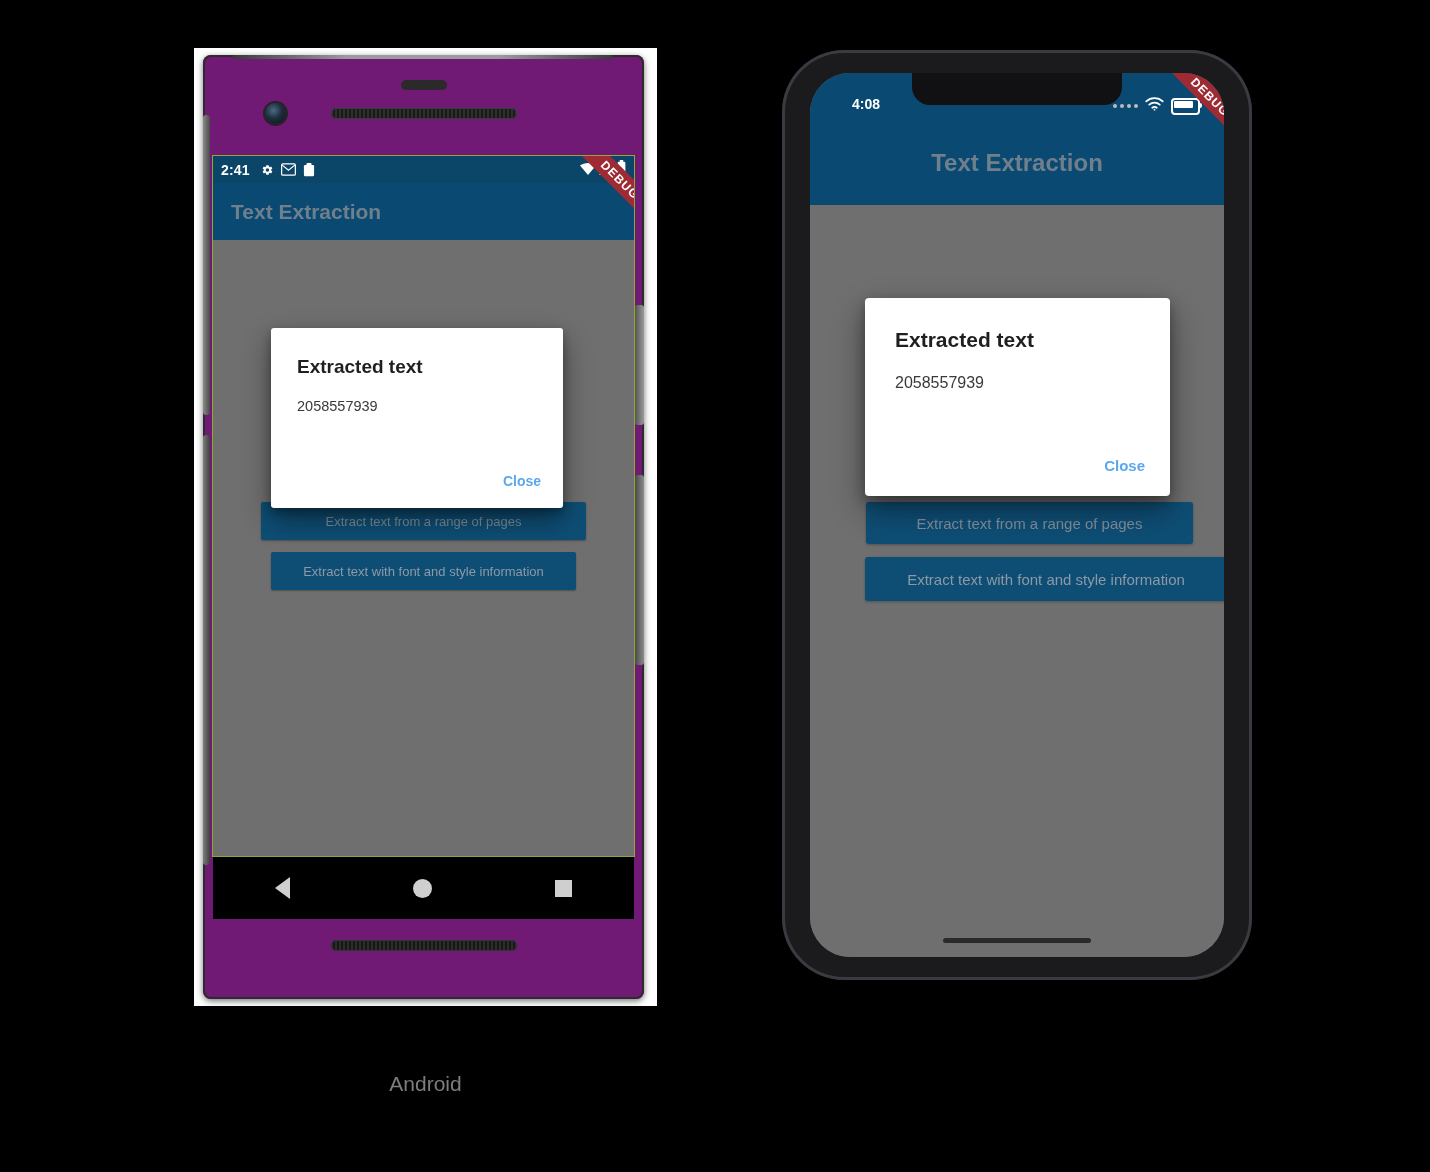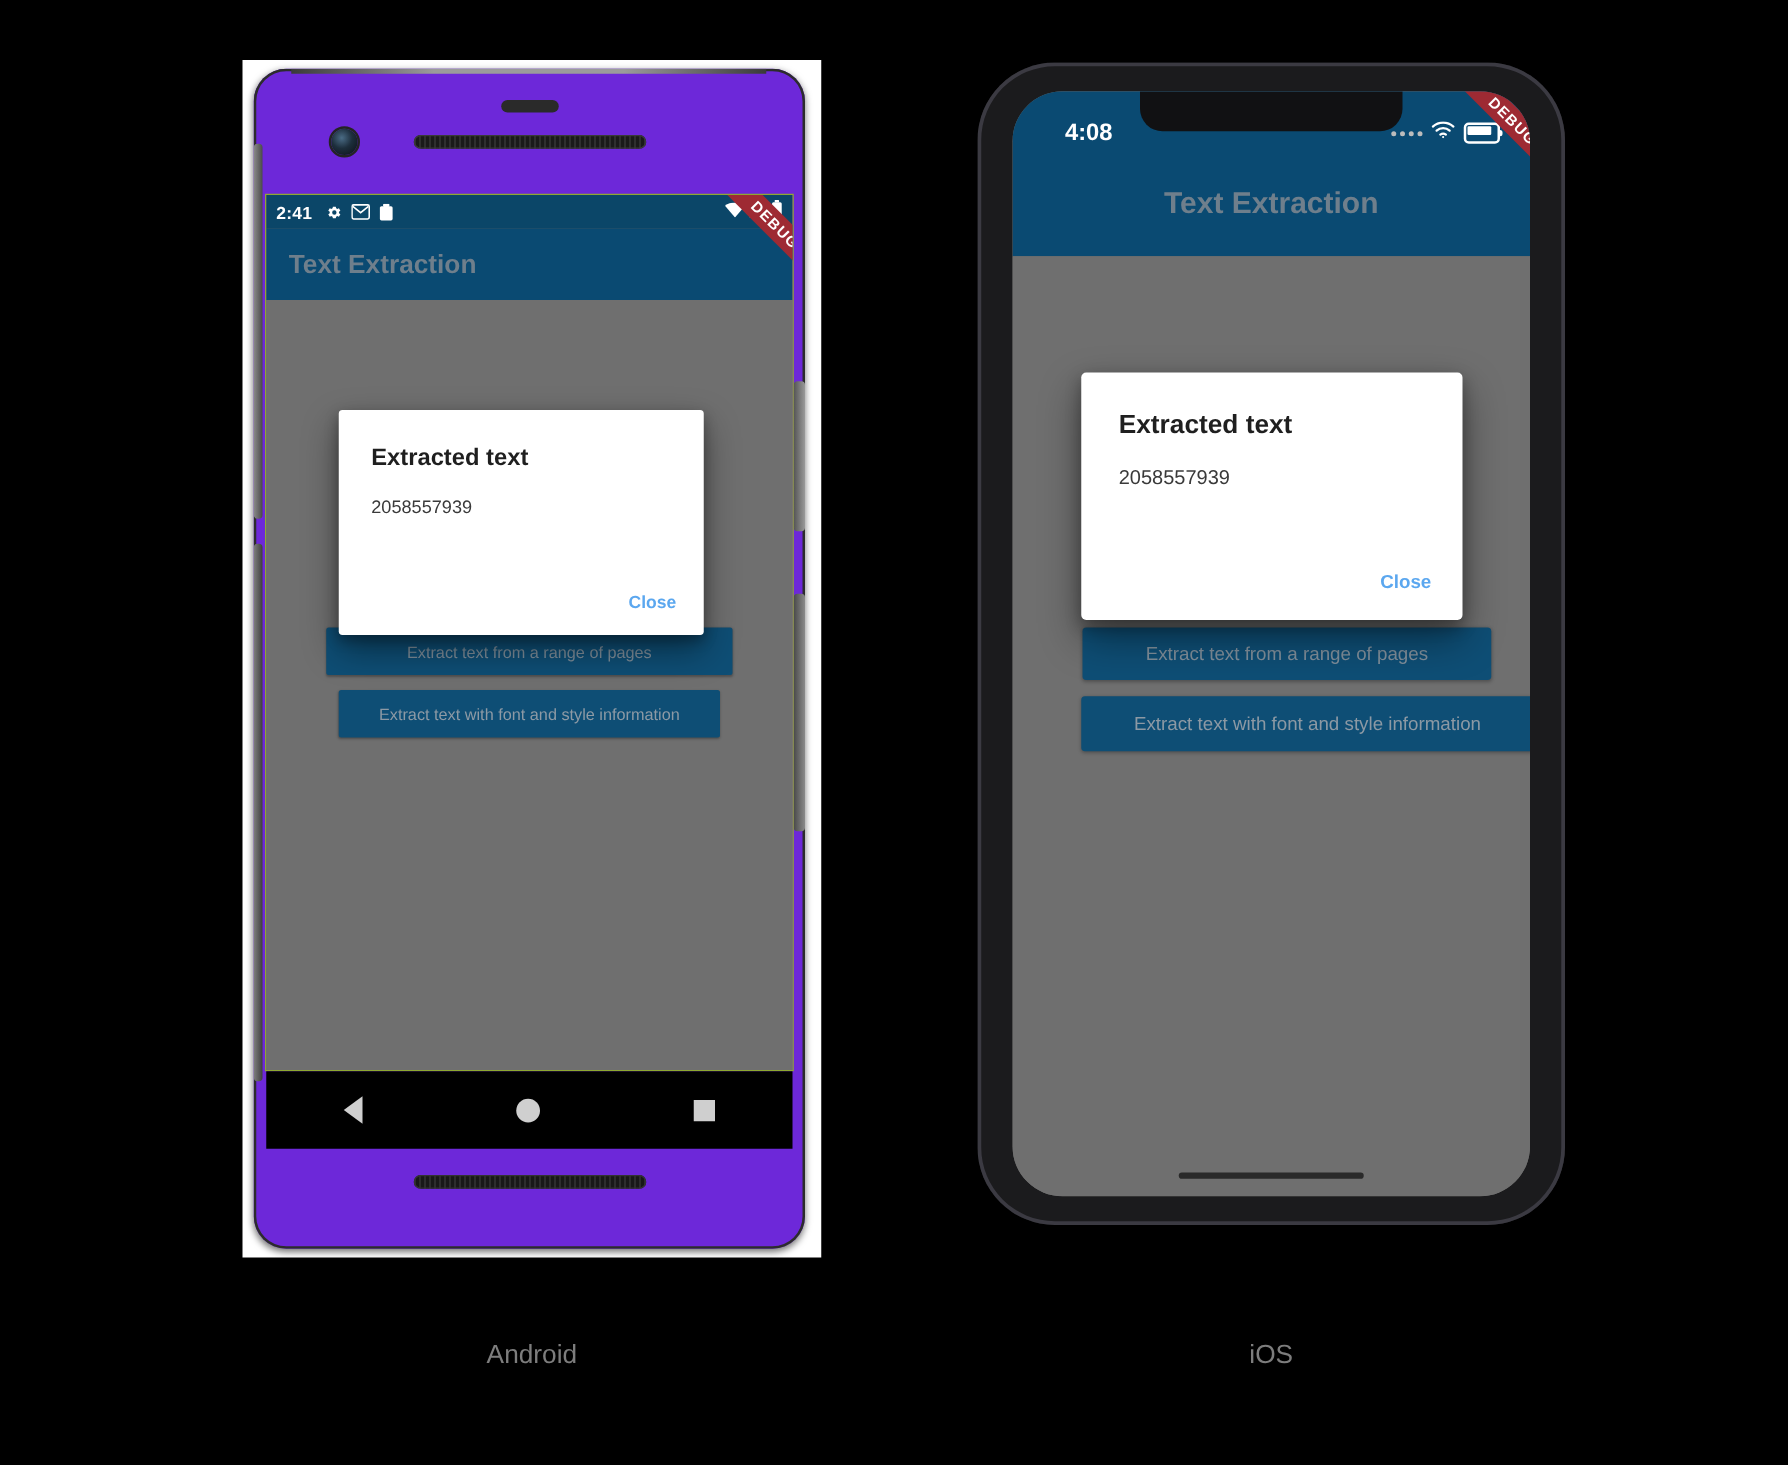--- a/index.html
+++ b/index.html
@@ -28,22 +28,22 @@
     height: 958px;
     background: #ffffff;
   }
 
   .android-device {
     position: absolute;
     left: 203px;
     top: 55px;
     width: 441px;
     height: 944px;
-    border-radius: 26px;
-    background: #6d28d9;
+    border-radius: 8px;
+    background: #701a75;
     box-shadow:
       inset 0 0 0 2px #2c2c2c,
       0 2px 6px rgba(0,0,0,0.55);
     overflow: hidden;
   }
   
   .and-rail-l {
     position: absolute; left: 0px; top: 60px;
     width: 7px; height: 300px;
     background: linear-gradient(to right, #8a8a8a, #4a4a4a);
@@ -292,21 +292,21 @@
     width: 210px; height: 32px;
     background: #111113;
     border-bottom-left-radius: 18px;
     border-bottom-right-radius: 18px;
     z-index: 12;
   }
   .ios-time {
     position: absolute;
     left: 42px; top: 23px;
     color: #ffffff;
-    font-size: 19px;
+    font-size: 14px;
     font-weight: bold;
     z-index: 13;
   }
   .ios-status-right {
     position: absolute;
     right: 24px; top: 24px;
     display: flex; align-items: center; gap: 7px;
     z-index: 13;
   }
   .ios-dots {
@@ -552,15 +552,14 @@
           <div class="ios-dlg-body">2058557939</div>
           <div class="ios-dlg-close">Close</div>
         </div>
 
         <div class="ios-home-indicator"></div>
       </div>
     </div>
   </div>
 
   <div class="caption caption-android">Android</div>
-  <div class="caption caption-ios">iOS</div>
 
 </div>
 
 </body></html>

